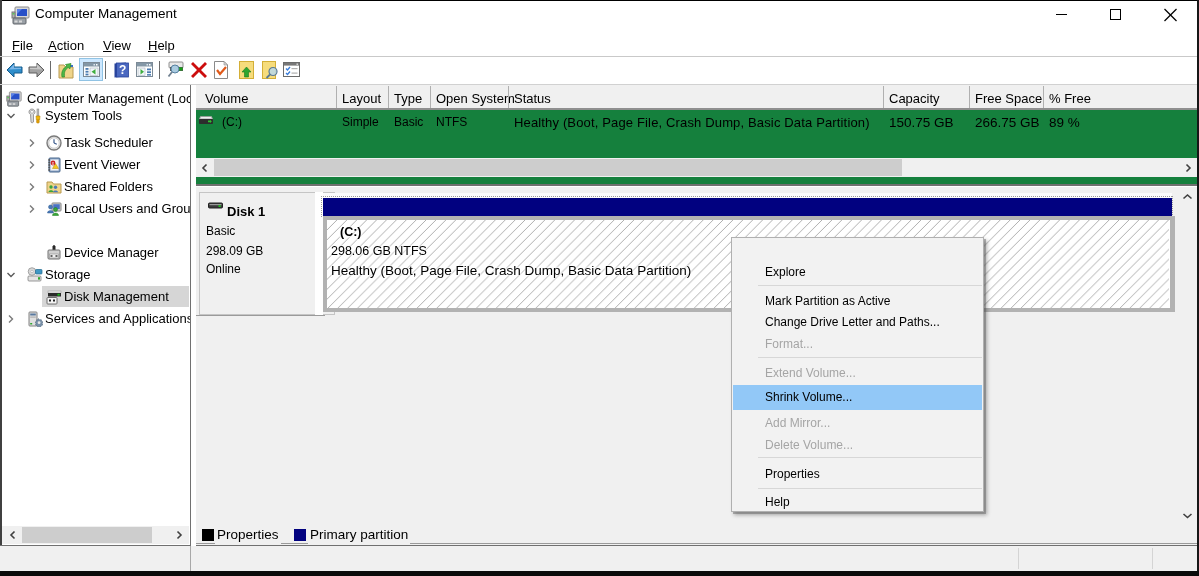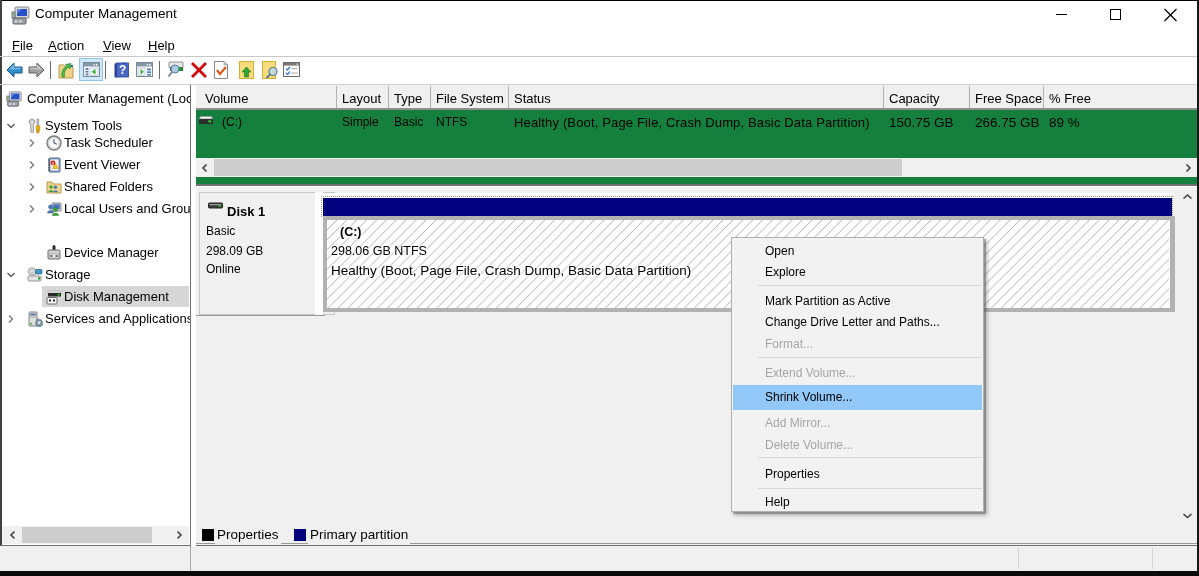--- a/index.html
+++ b/index.html
@@ -180,21 +180,21 @@
       <path d="M6 3 L11 3 L6 8 Z" fill="#5a82e8"></path>
       <rect x="1" y="6" width="3" height="6" fill="#b0b0b0" stroke="#777"></rect>
       <rect x="1.5" y="7" width="2" height="1.5" fill="#58c858"></rect>
       <rect x="2" y="12" width="13" height="6" rx="1" fill="#9aa0a6" stroke="#60656a"></rect>
       <rect x="3.5" y="14.5" width="3" height="2" fill="#d8d8d8"></rect>
       <rect x="8" y="14.5" width="3" height="2" fill="#d8d8d8"></rect>
     </svg>
     <div class="lbl" style="left:25px">Computer Management (Local)</div>
   </div>
 
-  <div class="trow" style="top:30px">
+  <div class="trow" style="top:20px">
     <svg class="chev" style="left:4px" width="10" height="10" viewBox="0 0 10 10">
         <path d="M1.5 3 L5 6.5 L8.5 3" fill="none" stroke="#5a5a5a" stroke-width="1.4"></path>
       </svg>
     <svg class="ticon" style="left:25px" width="16" height="16" viewBox="0 0 16 16">
       <path d="M5 1 C3 1 2 2.5 2 4 C2 5 2.6 6 3.5 6.5 L4 14 C4 15 6 15 6.5 14 L6.5 6.5 C7.4 6 8 5 8 4 C8 2.8 7 1 5 1 Z" fill="#d8d8d8" stroke="#888" stroke-width="0.8"></path>
       <circle cx="5" cy="3.8" r="1.5" fill="#fff" stroke="#999" stroke-width="0.6"></circle>
       <rect x="10" y="1" width="1.8" height="7" fill="#c0c0c0" stroke="#888" stroke-width="0.6"></rect>
       <path d="M9 8 L13 8 L12.6 12 L9.4 12 Z" fill="#f2b705" stroke="#b8860b" stroke-width="0.6"></path>
       <rect x="9.6" y="12" width="2.6" height="3" rx="0.8" fill="#e8a000" stroke="#b8860b" stroke-width="0.6"></rect>
     </svg>
@@ -327,21 +327,21 @@
       </svg>
   </div>
 </div>
 <div class="abs" style="left:0;top:545px;width:191px;height:1px;background:#707070"></div>
 
 <div id="toppane">
   <div class="abs" style="left:0;top:0;width:1001px;height:23px;background:#f0f0f0"></div>
   <div class="hcol" style="left:9px">Volume</div>
   <div class="hcol" style="left:146px">Layout</div>
   <div class="hcol" style="left:198px">Type</div>
-  <div class="hcol" style="left:240px">File System</div>
+  <div class="hcol" style="left:240px">Open System</div>
   <div class="hcol" style="left:318px">Status</div>
   <div class="hcol" style="left:693px">Capacity</div>
   <div class="hcol" style="left:779px">Free Space</div>
   <div class="hcol" style="left:853px">% Free</div>
   <div class="hsep" style="left:140px"></div>
   <div class="hsep" style="left:192px"></div>
   <div class="hsep" style="left:234px"></div>
   <div class="hsep" style="left:312px"></div>
   <div class="hsep" style="left:687px"></div>
   <div class="hsep" style="left:773px"></div>
@@ -427,21 +427,20 @@
 
 <div id="status">
   <div class="abs" style="left:190px;top:0;width:1px;height:25px;background:#a8a8a8"></div>
   <div class="abs" style="left:1018px;top:2px;width:1px;height:21px;background:#d4d4d4"></div>
   <div class="abs" style="left:1152px;top:2px;width:1px;height:21px;background:#d4d4d4"></div>
 </div>
 <div id="bborder"></div>
 <div id="rborder"></div>
 
 <div id="cmenu">
-  <div class="mi" style="top:2px">Open</div>
   <div class="mi" style="top:23px">Explore</div>
   <div class="msep" style="top:47px"></div>
   <div class="mi" style="top:52px">Mark Partition as Active</div>
   <div class="mi" style="top:73px">Change Drive Letter and Paths...</div>
   <div class="mi dis" style="top:95px">Format...</div>
   <div class="msep" style="top:119px"></div>
   <div class="mi dis" style="top:124px">Extend Volume...</div>
   <div class="mi hl" style="top:147px;height:25px;line-height:25px">Shrink Volume...</div>
   <div class="mi dis" style="top:174px">Add Mirror...</div>
   <div class="mi dis" style="top:196px">Delete Volume...</div>

